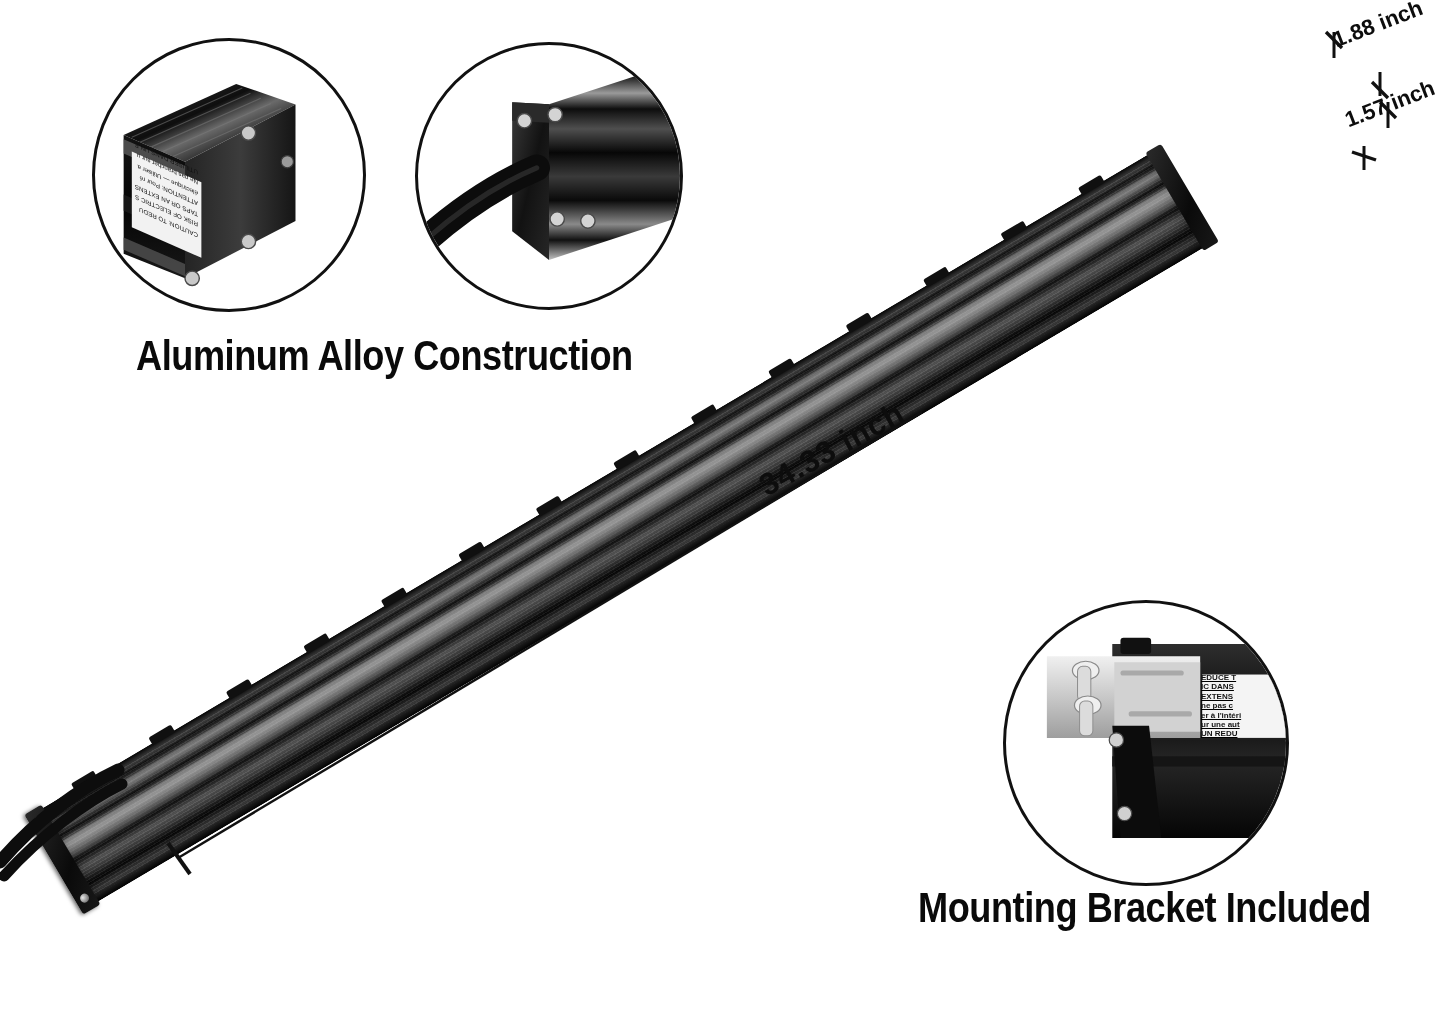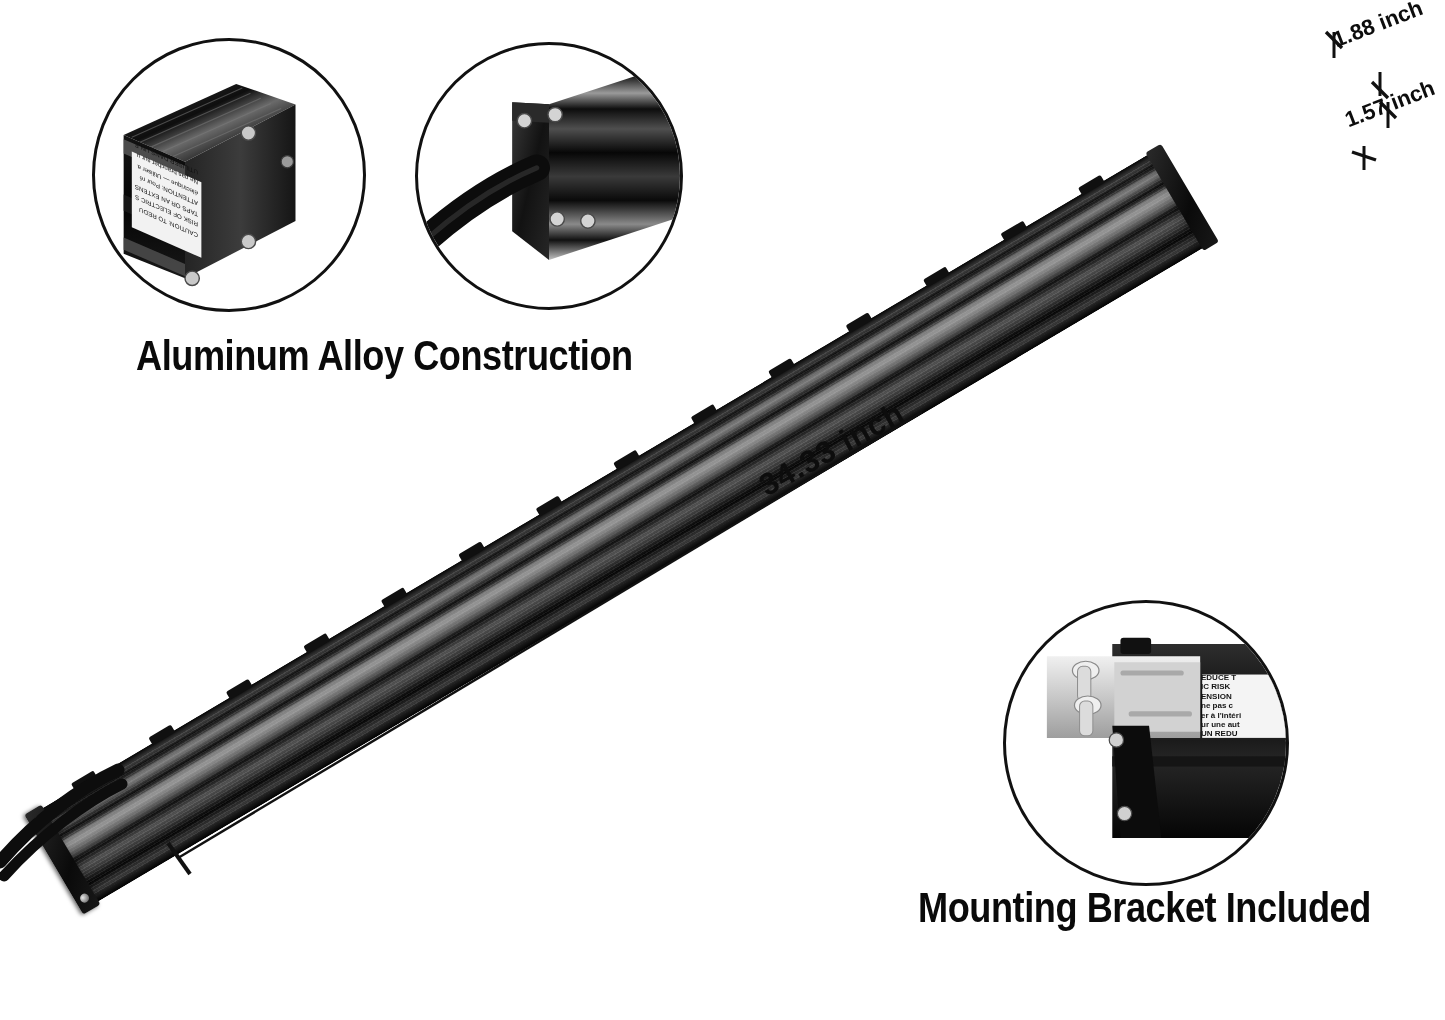--- a/index.html
+++ b/index.html
@@ -315,25 +315,25 @@
         <rect x="72" y="96" width="13" height="34" rx="5" fill="#dcdcdc" stroke="#8f8f8f" stroke-width="1"></rect>
       </g>
 
       <polygon points="104,120 140,120 152,230 112,230" fill="#0c0c0c"></polygon>
       <circle cx="108" cy="134" r="7" fill="#d0d0d0" stroke="#4a4a4a" stroke-width="1.2"></circle>
       <circle cx="116" cy="206" r="7" fill="#d0d0d0" stroke="#4a4a4a" stroke-width="1.2"></circle>
 
       <rect x="112" y="34" width="30" height="16" rx="3" fill="#111"></rect>
     </svg>
 
-    <div class="abs" style="left:193px;top:66px;width:86px;height:66px;">
+    <div class="abs" style="left:193px;top:66px;width:86px;height:66px;text-decoration:underline;">
       <div style="font-size:8px;line-height:9.4px;color:#141414;font-family:'Liberation Sans',sans-serif;padding:4px 2px;font-weight:bold;white-space:nowrap;">
         <div>EDUCE T</div>
-        <div>IC RISK</div>
-        <div>ENSION</div>
+        <div>IC DANS</div>
+        <div>EXTENS</div>
         <div>ne pas c</div>
         <div>er à l'intéri</div>
         <div>ur une aut</div>
         <div>UN REDU</div>
       </div>
     </div>
   </div>
 
   <div class="caption alum nosel">Aluminum Alloy Construction</div>
   <div class="caption mount nosel">Mounting Bracket Included</div>

